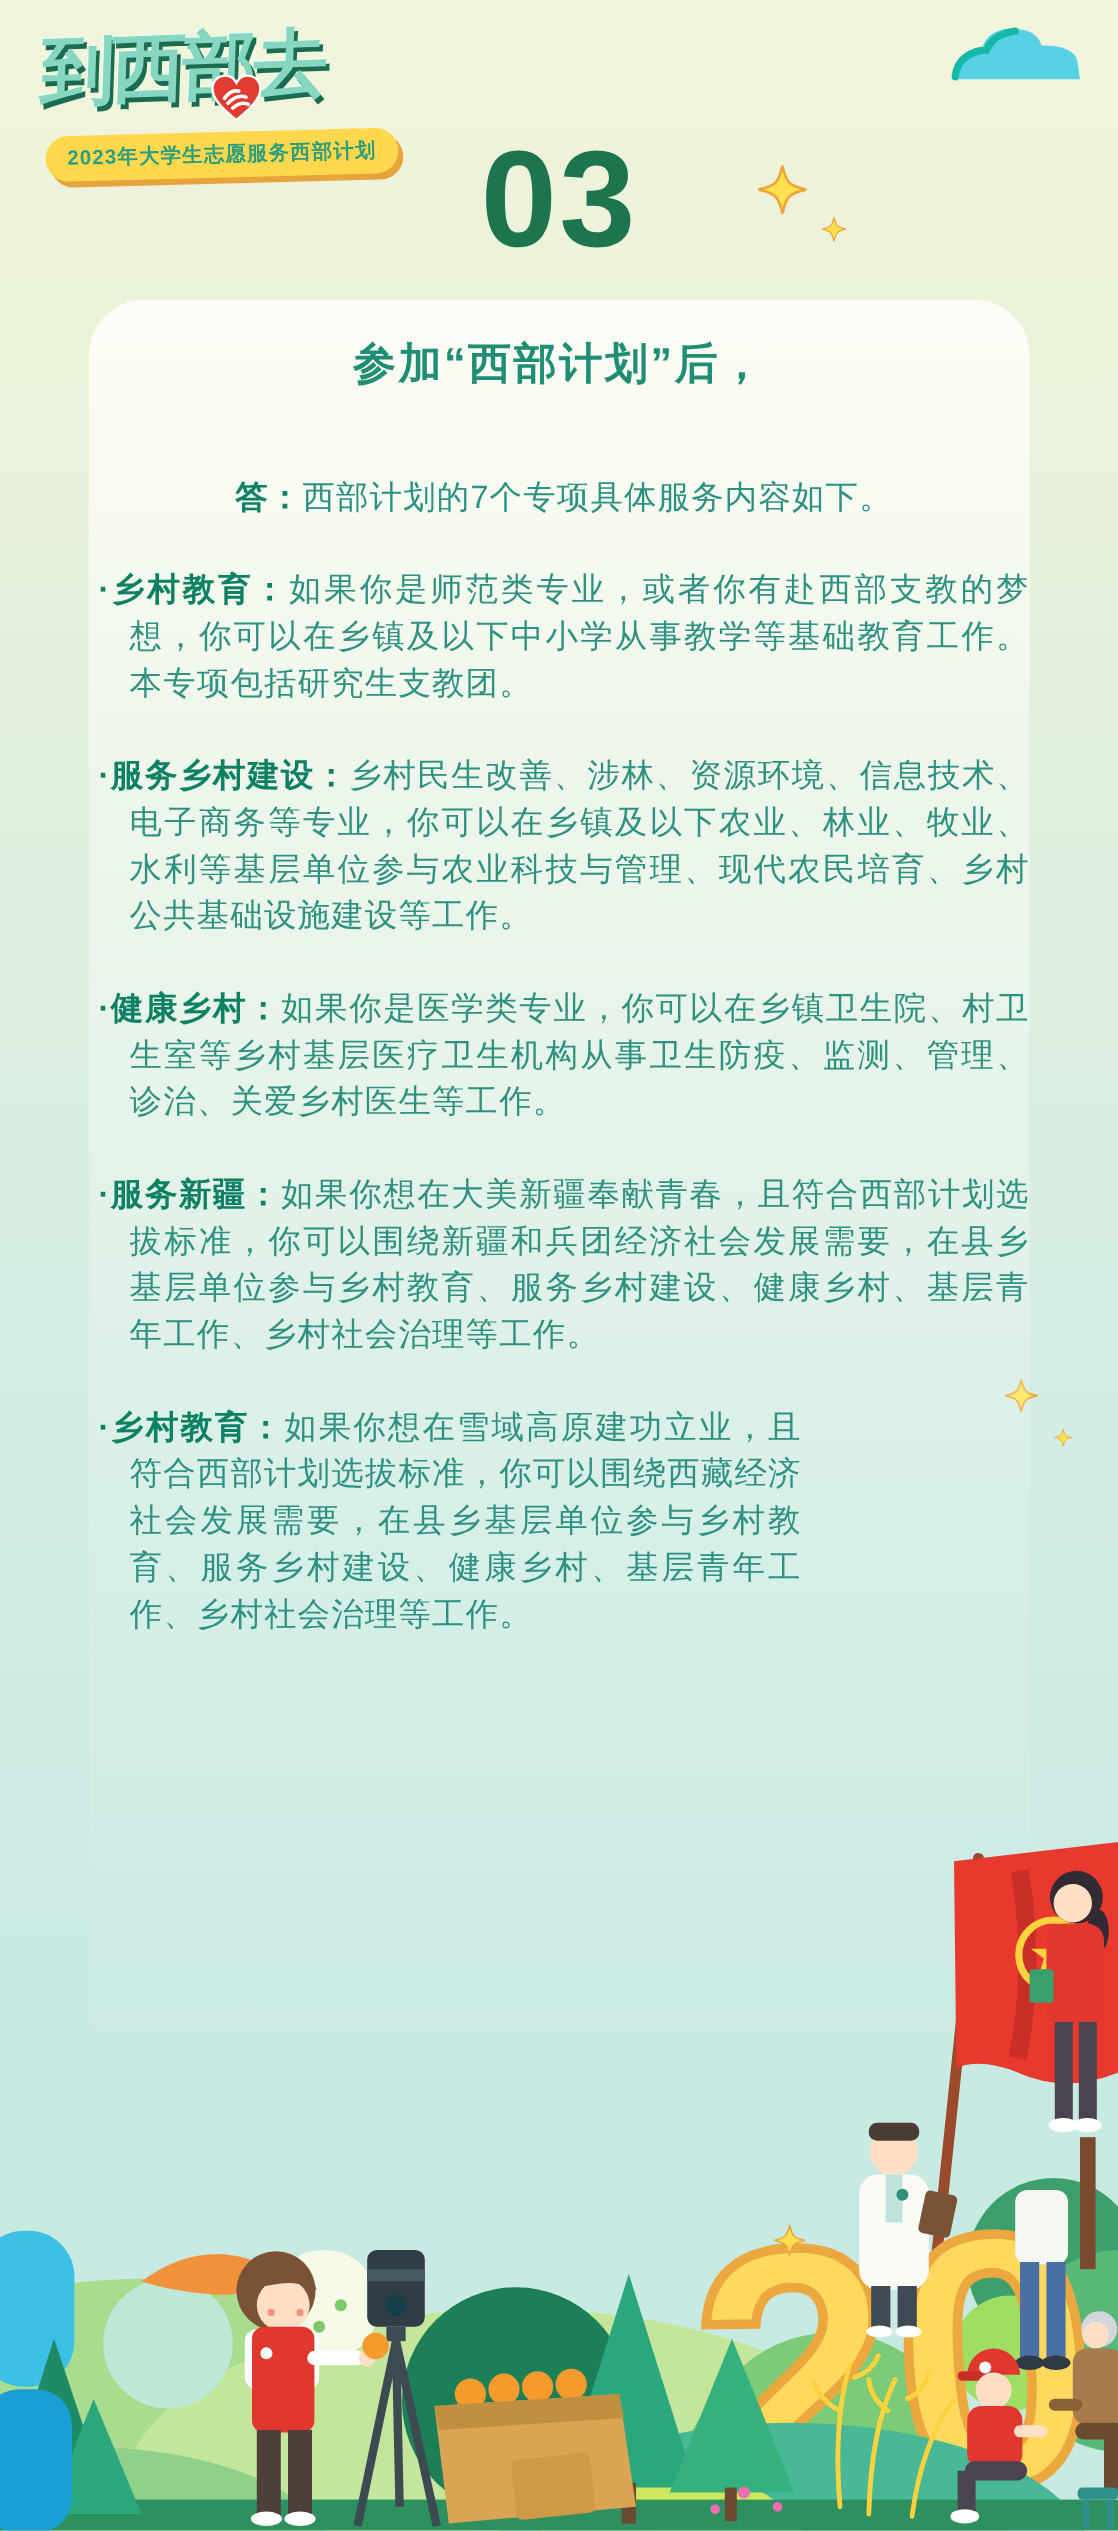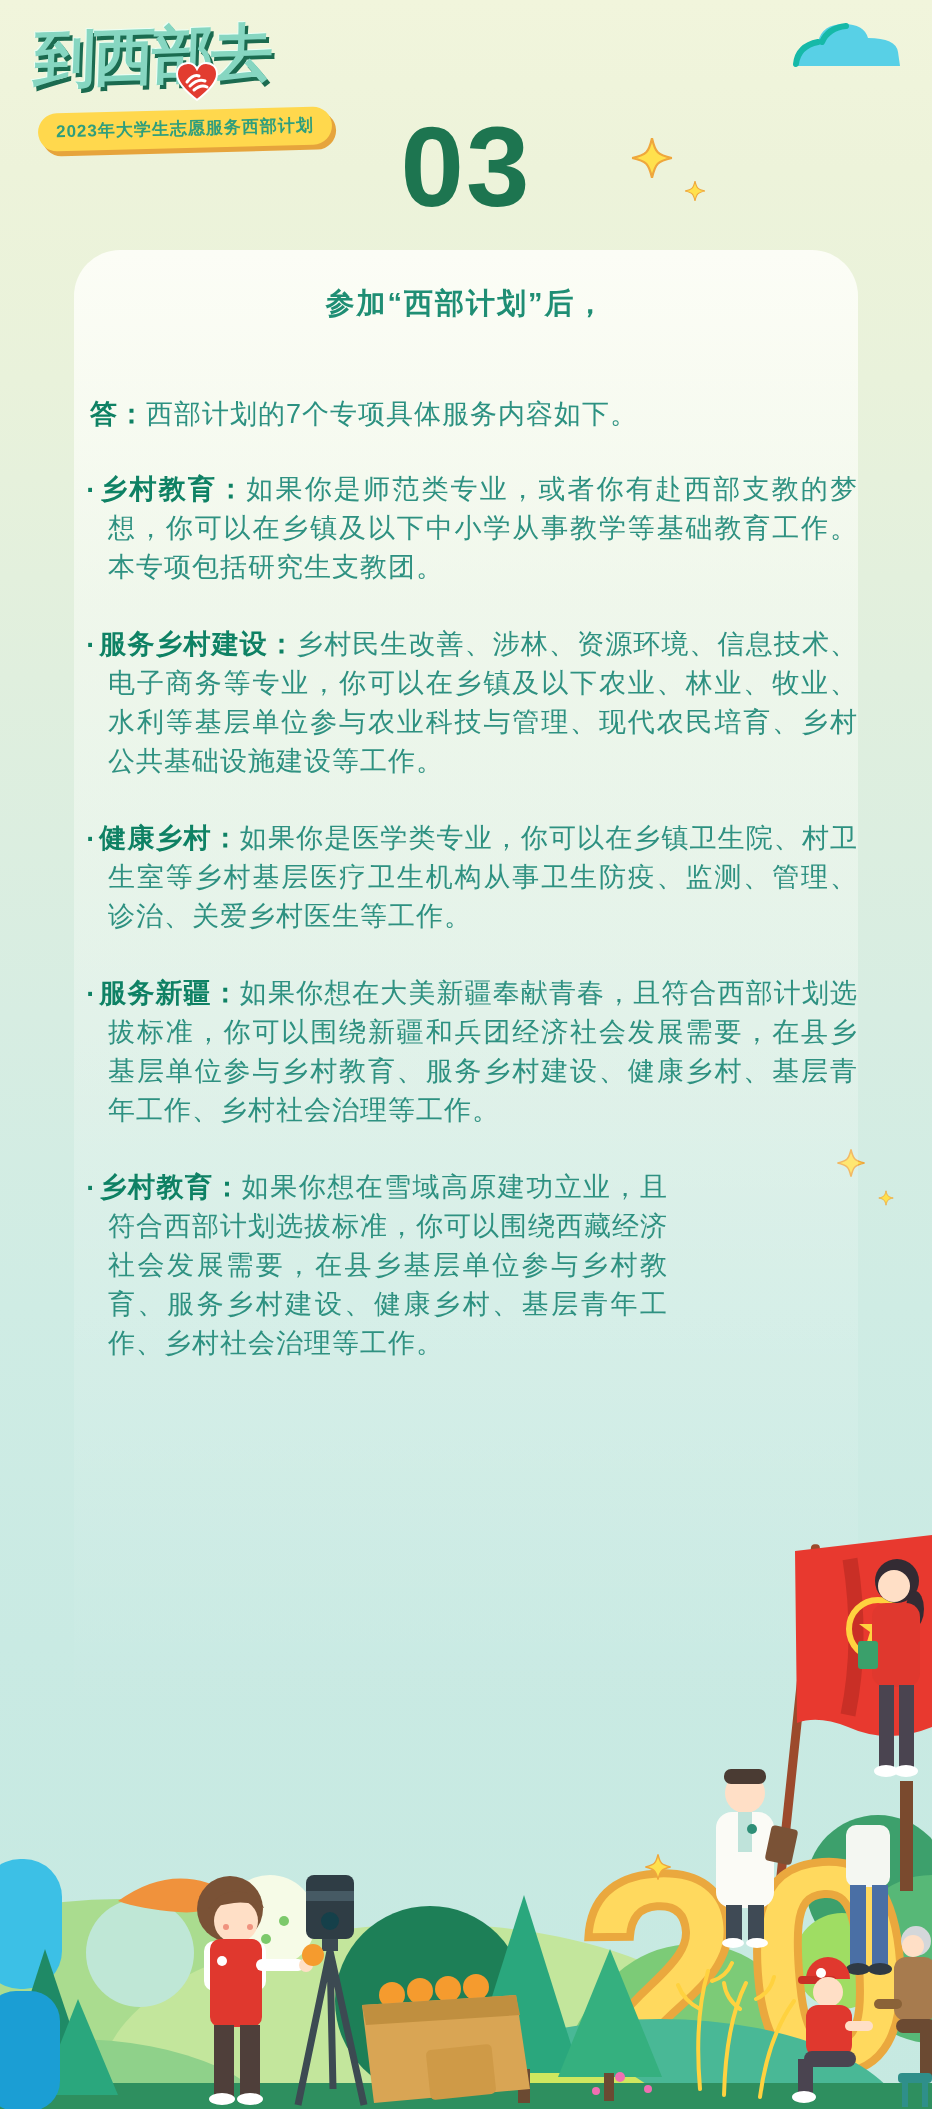--- a/index.html
+++ b/index.html
@@ -33,32 +33,32 @@
   .num03{
     position:absolute;top:112px;left:0;width:100%;text-align:center;
     font-size:114px;line-height:110px;font-weight:700;color:#1d7550;letter-spacing:2px;
   }
   .panel{
     position:absolute;left:74px;top:250px;width:784px;height:1600px;border-radius:46px;
     background:linear-gradient(180deg,rgba(255,255,251,0.85) 0%,rgba(250,253,247,0.55) 22%,rgba(255,255,255,0.18) 60%,rgba(255,255,255,0) 92%);
   }
   .q-title{
     position:absolute;top:278px;left:0;width:100%;text-align:center;
-    font-size:29px;line-height:50px;font-weight:900;color:#1f8e74;letter-spacing:2px;
+    font-size:36px;line-height:50px;font-weight:900;color:#1f8e74;letter-spacing:2px;
   }
   
   .answer-line{
     position:absolute;top:394px;left:90px;width:760px;
-    font-size:27px;line-height:40px;color:#2c9181;letter-spacing:1px;
+    font-size:27px;line-height:40px;color:#2c9181;letter-spacing:1px;text-align:center;
   }
   .answer-line b{color:#0e8164;font-weight:800;}
   .service-list{position:absolute;top:472px;left:82px;width:776px;}
   .item{
     margin:0 0 38px 0;font-size:27px;line-height:39px;color:#2e9181;
-    text-align:justify;letter-spacing:1px;padding-left:26px;text-indent:-26px;font-family:Liberation Mono, monospace;
+    text-align:justify;letter-spacing:1px;padding-left:26px;text-indent:-26px;
   }
   .item b{color:#0e8164;font-weight:800;}
   .item.narrow{width:560px;}
   
   .scene{position:absolute;left:0;top:1529px;width:932px;height:580px;display:block;}
 </style>
 </head>
 <body>
 
 <div class="poster">

